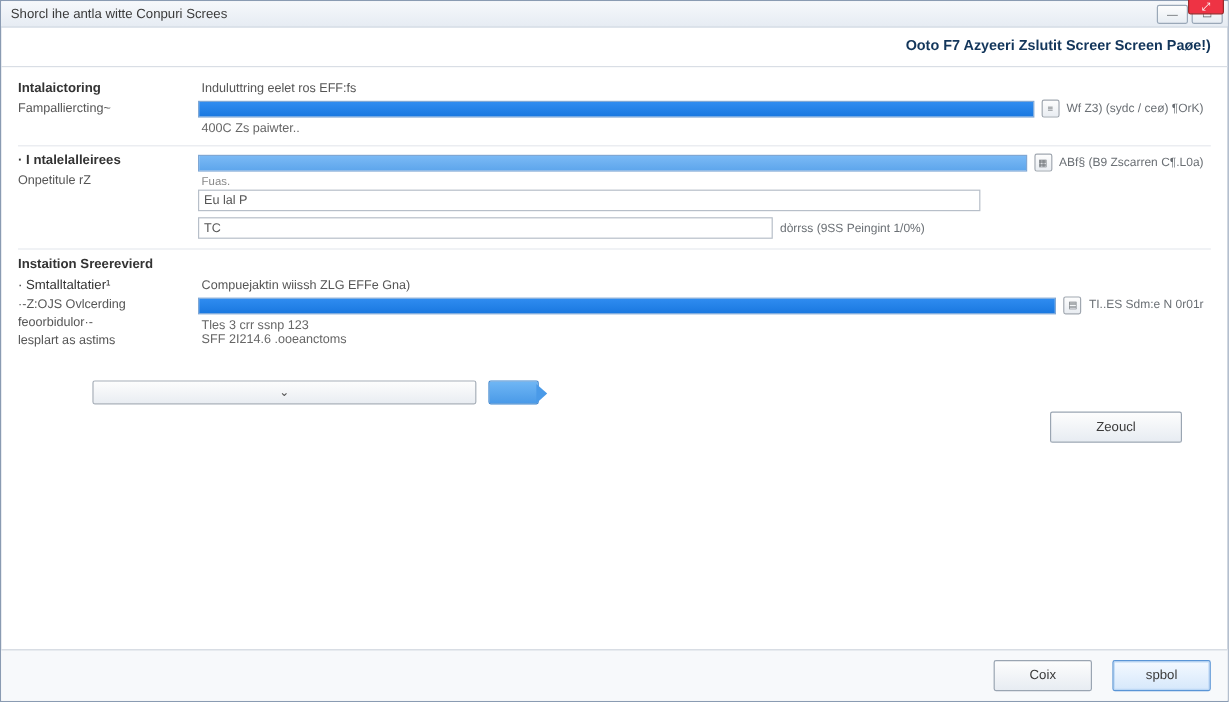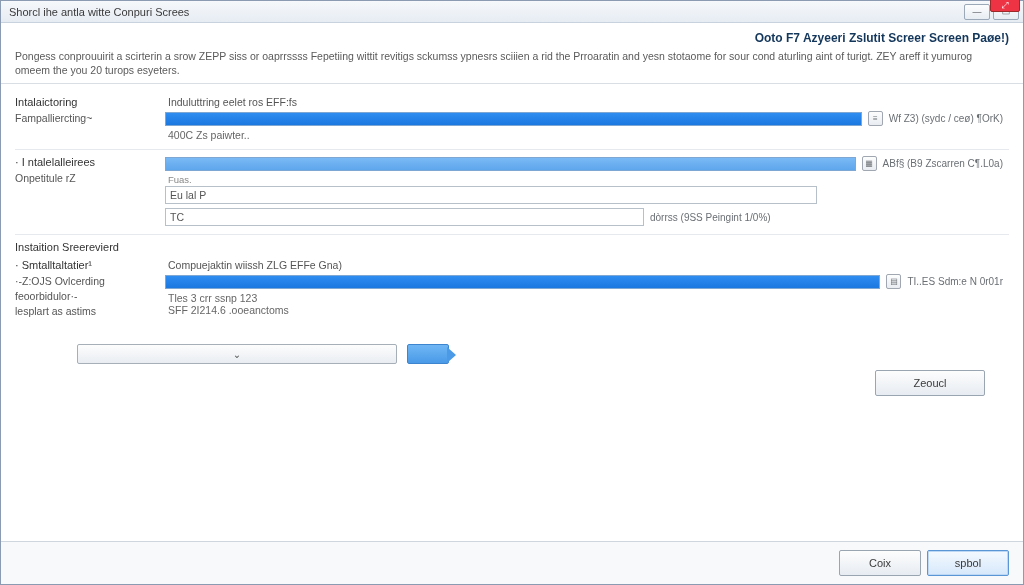--- a/index.html
+++ b/index.html
@@ -89,21 +89,21 @@
     padding: 6px 0 8px 0;
     display: flex;
   }
   .section:first-child { border-top: none; }
   .left-col {
     width: 150px;
     flex: 0 0 150px;
     padding-right: 6px;
   }
   .left-col .sect-title {
-    font-weight: normal;
+    font-weight: bold;
     font-size: 11px;
     color: #333;
     margin-bottom: 4px;
   }
   .left-col .sub {
     font-size: 10.5px;
     color: #555;
     margin-bottom: 3px;
   }
   .right-col {
@@ -228,21 +228,21 @@
     border-color: #5a95d6;
     background: linear-gradient(#f4f9ff, #d6e8fb);
     box-shadow: 0 0 0 1px #bcd8f5 inset;
   }
   .footer {
     border-top: 1px solid #d0d6de;
     background: #f7f9fb;
     padding: 8px 14px;
     display: flex;
     justify-content: flex-end;
-    gap: 6px;
+    gap: 17px;
   }
   .zeoucl-holder {
     display: flex;
     justify-content: flex-end;
     padding-right: 24px;
     margin-top: 6px;
   }
 </style>
 </head>
 <body>
@@ -254,21 +254,20 @@
   <div class="titlebar">
     <span class="title">Shorcl ihe antla witte Conpuri Screes</span>
     <div class="winbtns">
       <span class="winbtn">―</span>
       <span class="winbtn">▭</span>
     </div>
   </div>
 
   <div class="header">
     <h1>Ooto F7 Azyeeri Zslutit Screer Screen Paøe!)</h1>
-    <p>Pongess conprouuirit a scirterin a srow ZEPP siss or oaprrssss Fepetiing wittit revitigs sckumss ypnesrs sciiien a rid the Prroaratin and yesn stotaome for sour cond aturling aint of turigt. ZEY areff it yumurog omeem the you 20 turops esyeters.</p>
   </div>
 
   <div class="content">
 
     <div class="section">
       <div class="left-col">
         <div class="sect-title">Intalaictoring</div>
         <div class="sub">Fampalliercting~</div>
       </div>
       <div class="right-col">

